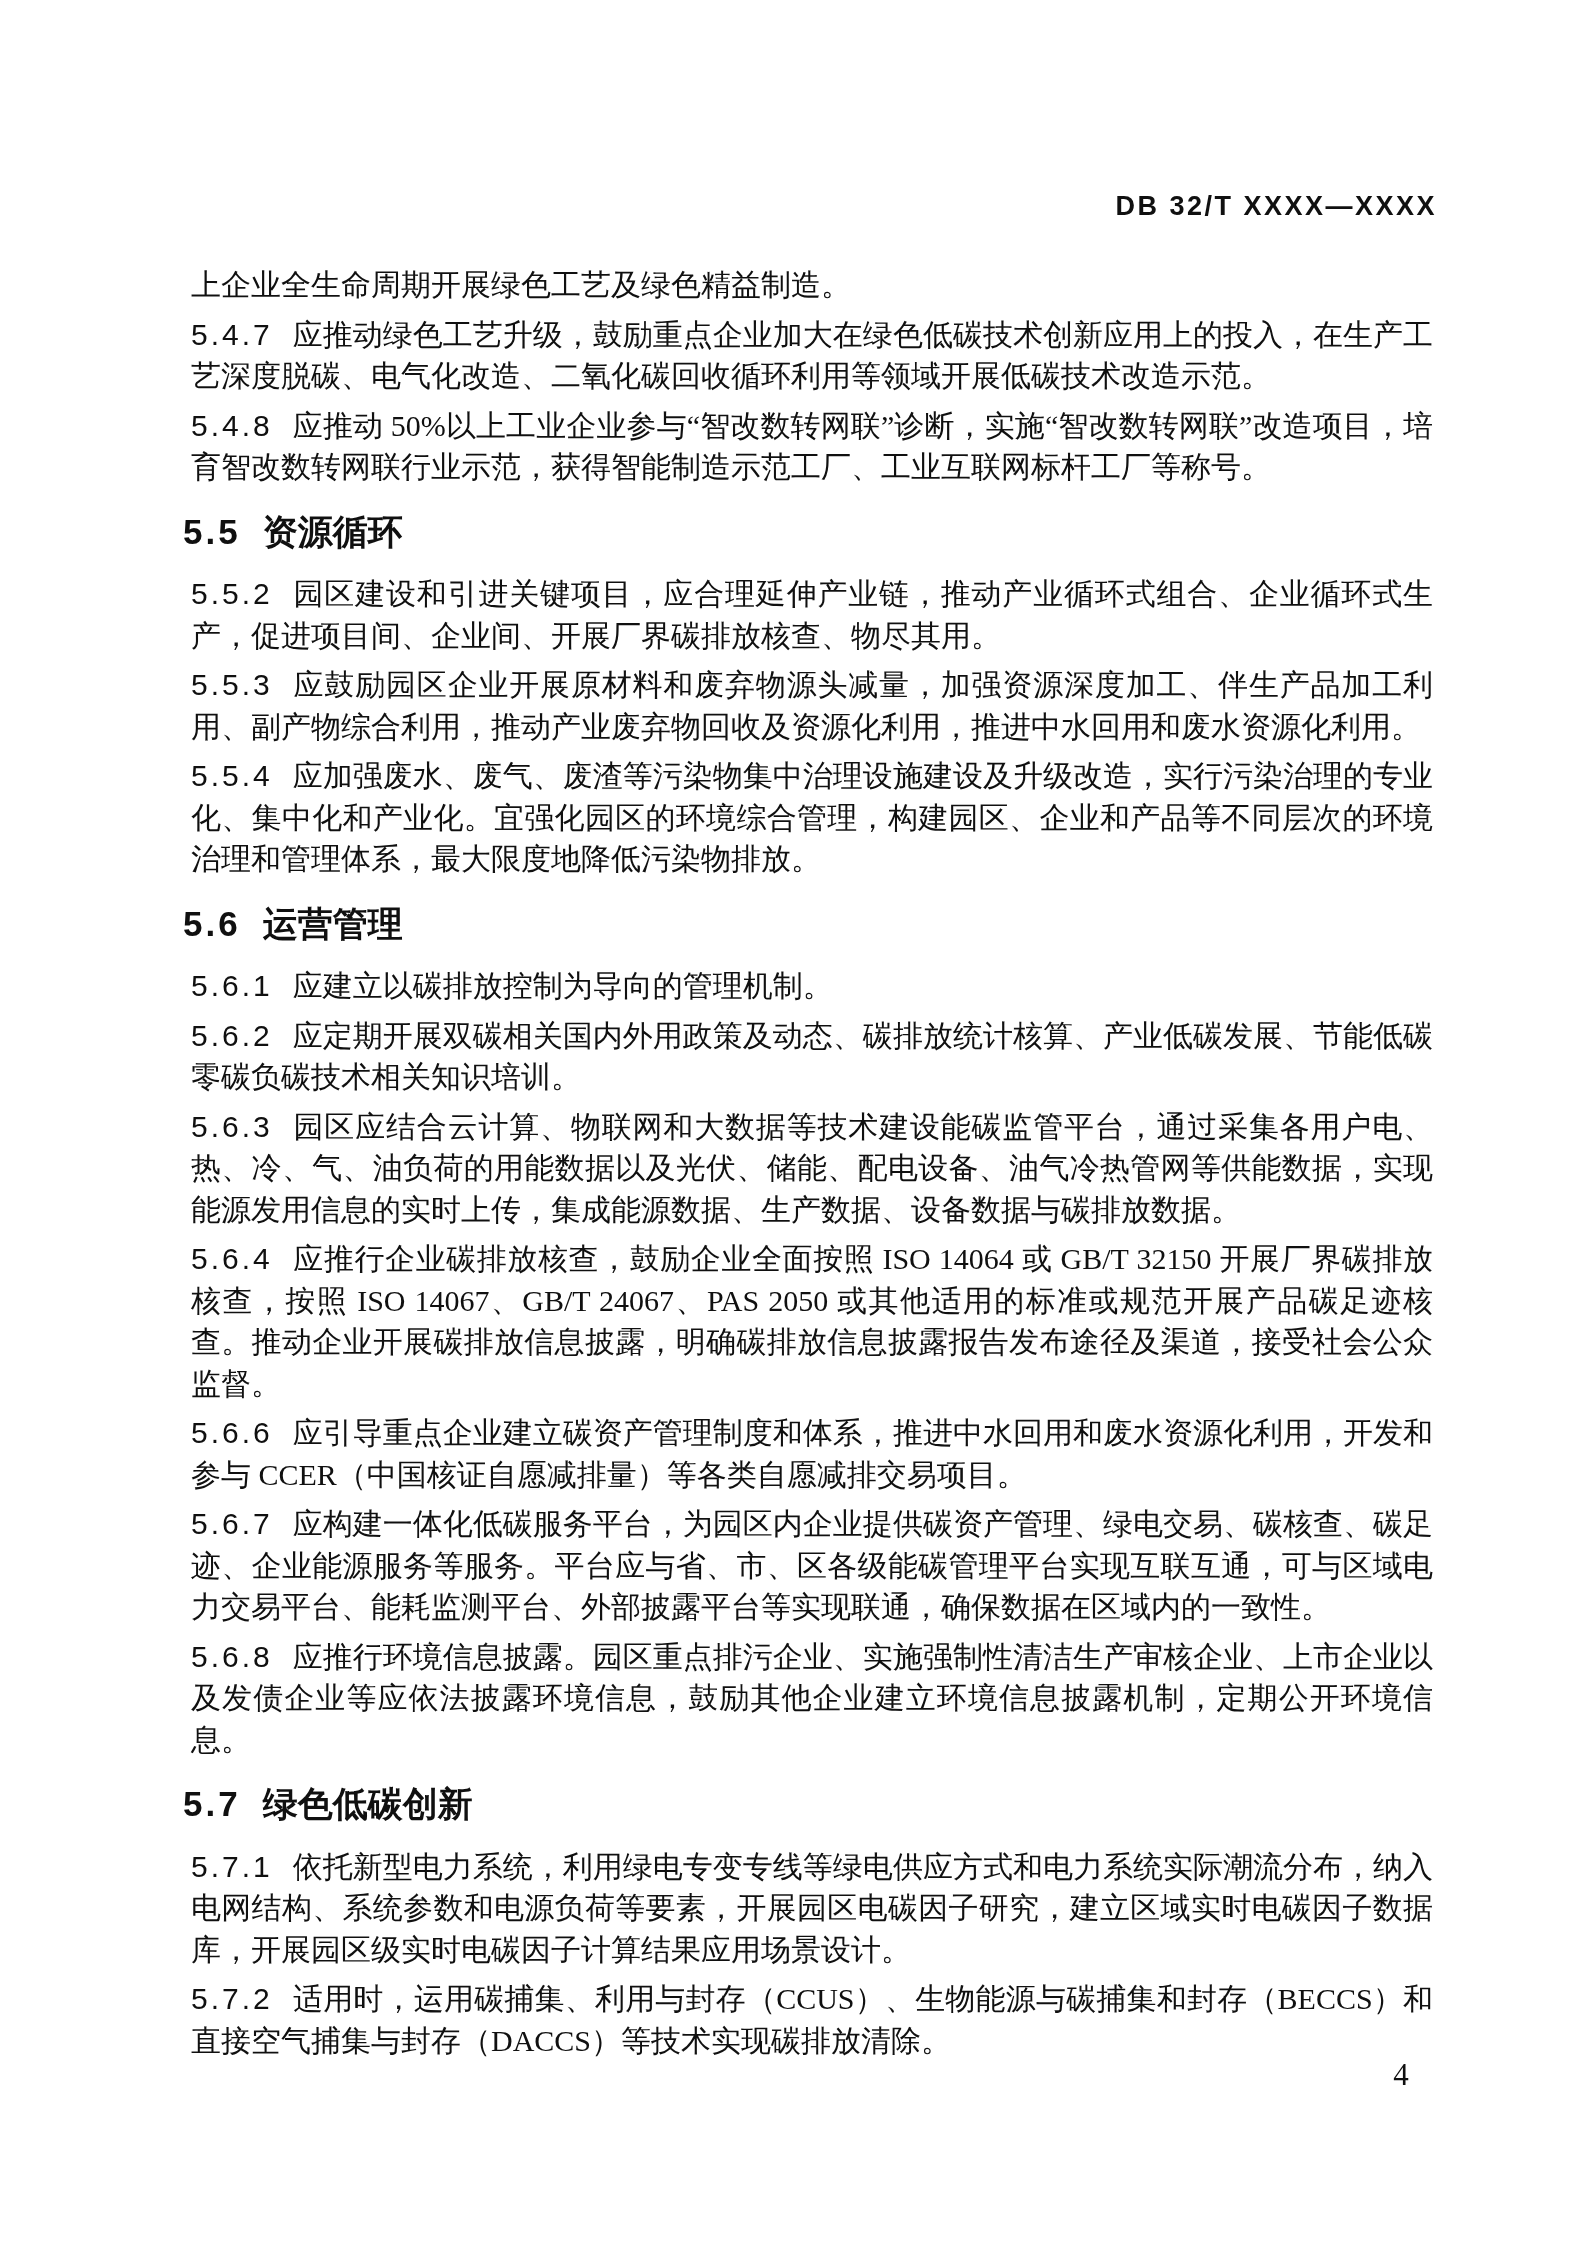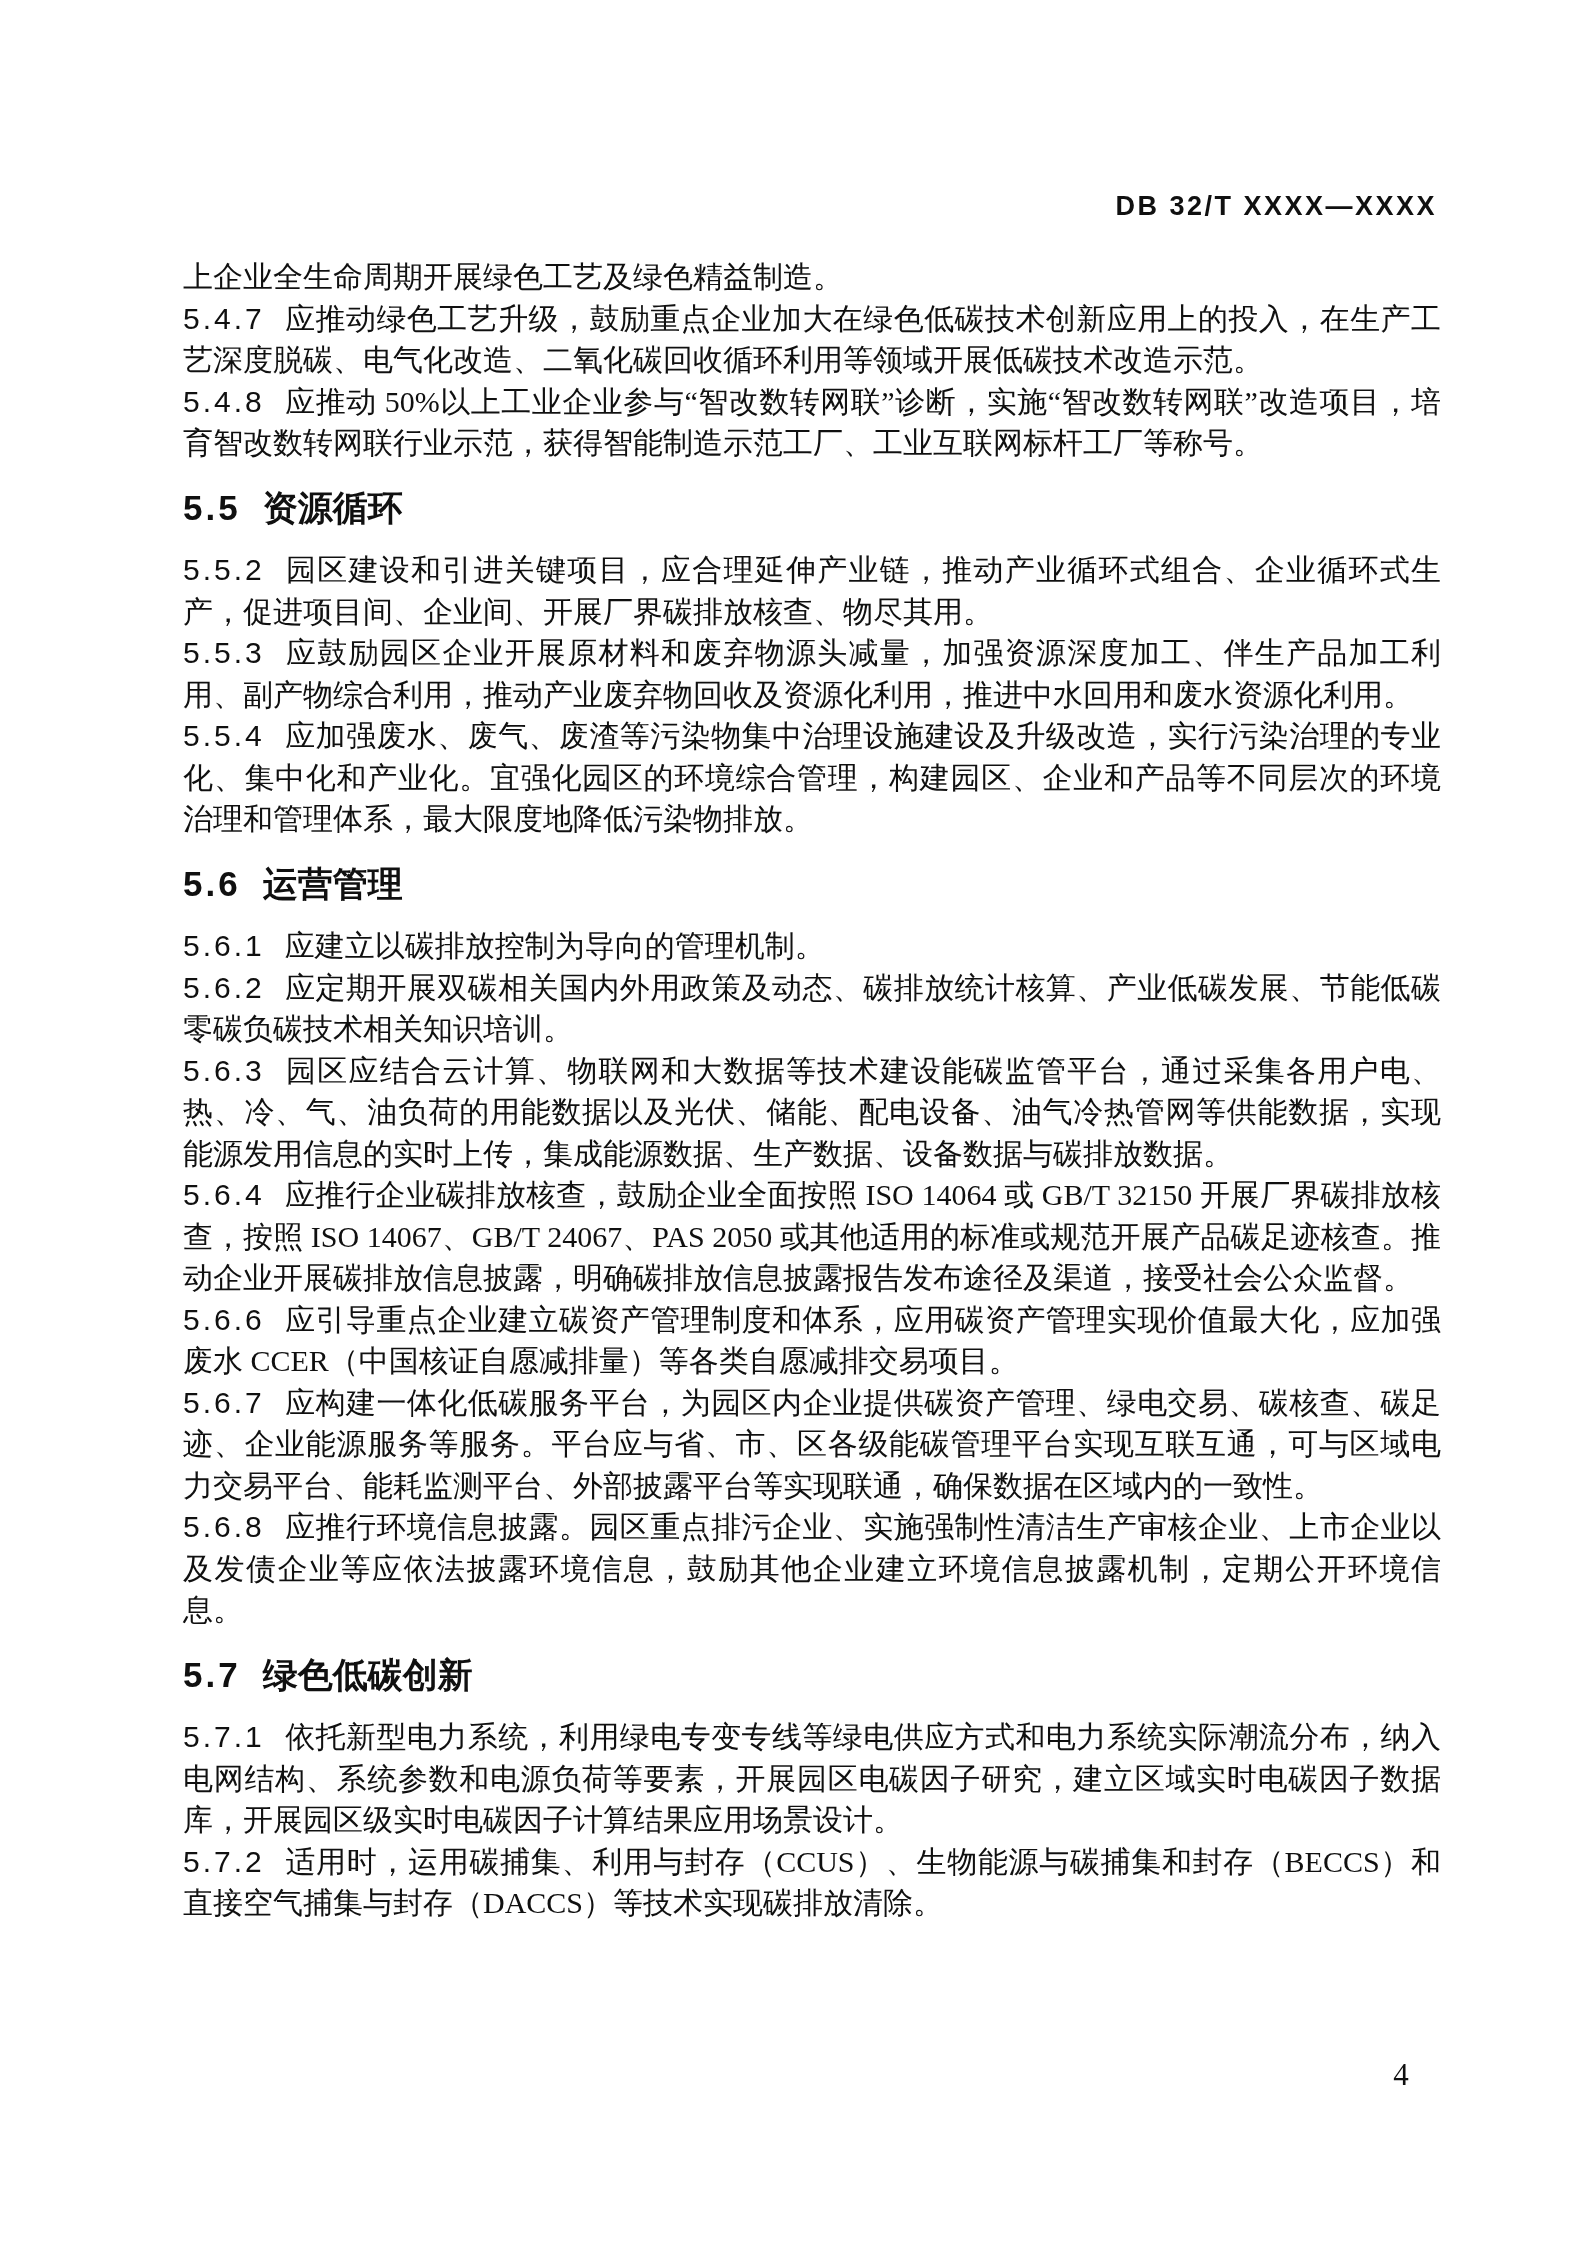--- a/index.html
+++ b/index.html
@@ -31,21 +31,21 @@
     position: absolute;
     top: 256px;
     left: 183px;
     width: 1258px;
     font-size: 30px;
     line-height: 41.5px;
     text-align: justify;
     text-justify: inter-ideograph;
   }
   .clause {
-    margin: 0;
+    margin: 8px;
   }
   .cnum {
     font-family: "Liberation Sans", "DejaVu Sans", sans-serif;
     letter-spacing: 3px;
     padding-right: 20px;
     white-space: nowrap;
   }
   .sec {
     margin: 23px 0 21px 0;
     font-family: "Liberation Sans", "DejaVu Sans", sans-serif;
@@ -94,21 +94,21 @@
 
   <p class="clause"><span class="cnum">5.6.1</span><span>应建立以碳排放控制为导向的管理机制。</span></p>
 
   <p class="clause"><span class="cnum">5.6.2</span><span>应定期开展双碳相关国内外用政策及动态、碳排放统计核算、产业低碳发展、节能低碳零碳负碳技术相关知识培训。</span></p>
 
   <p class="clause"><span class="cnum">5.6.3</span><span>园区应结合云计算、物联网和大数据等技术建设能碳监管平台，通过采集各用户电、热、冷、气、油负荷的用能数据以及光伏、储能、配电设备、油气冷热管网等供能数据，实现能源发用信息的实时上传，集成能源数据、生产数据、设备数据与碳排放数据。</span></p>
 
   <p class="clause"><span class="cnum">5.6.4</span><span>应推行企业碳排放核查，鼓励企业全面按照 ISO 14064 或 GB/T 32150 开展厂界碳排放核查，按照 ISO 14067、GB/T 24067、PAS 2050 或其他适用的标准或规范开展产品碳足迹核查。推动企业开展碳排放信息披露，明确碳排放信息披露报告发布途径及渠道，接受社会公众监督。</span></p>
 
 
-  <p class="clause"><span class="cnum">5.6.6</span><span>应引导重点企业建立碳资产管理制度和体系，应用碳资产管理实现价值最大化，应加强废水 CCER（中国核证自愿减排量）等各类自愿减排交易项目。</span></p>
+  <p class="clause"><span class="cnum">5.6.6</span><span>应引导重点企业建立碳资产管理制度和体系，推进中水回用和废水资源化利用，开发和参与 CCER（中国核证自愿减排量）等各类自愿减排交易项目。</span></p>
 
   <p class="clause"><span class="cnum">5.6.7</span><span>应构建一体化低碳服务平台，为园区内企业提供碳资产管理、绿电交易、碳核查、碳足迹、企业能源服务等服务。平台应与省、市、区各级能碳管理平台实现互联互通，可与区域电力交易平台、能耗监测平台、外部披露平台等实现联通，确保数据在区域内的一致性。</span></p>
 
   <p class="clause"><span class="cnum">5.6.8</span><span>应推行环境信息披露。园区重点排污企业、实施强制性清洁生产审核企业、上市企业以及发债企业等应依法披露环境信息，鼓励其他企业建立环境信息披露机制，定期公开环境信息。</span></p>
 
   <h2 class="sec"><span class="cnum">5.7</span><span>绿色低碳创新</span></h2>
 
   <p class="clause"><span class="cnum">5.7.1</span><span>依托新型电力系统，利用绿电专变专线等绿电供应方式和电力系统实际潮流分布，纳入电网结构、系统参数和电源负荷等要素，开展园区电碳因子研究，建立区域实时电碳因子数据库，开展园区级实时电碳因子计算结果应用场景设计。</span></p>
 
   <p class="clause"><span class="cnum">5.7.2</span><span>适用时，运用碳捕集、利用与封存（CCUS）、生物能源与碳捕集和封存（BECCS）和直接空气捕集与封存（DACCS）等技术实现碳排放清除。</span></p>

